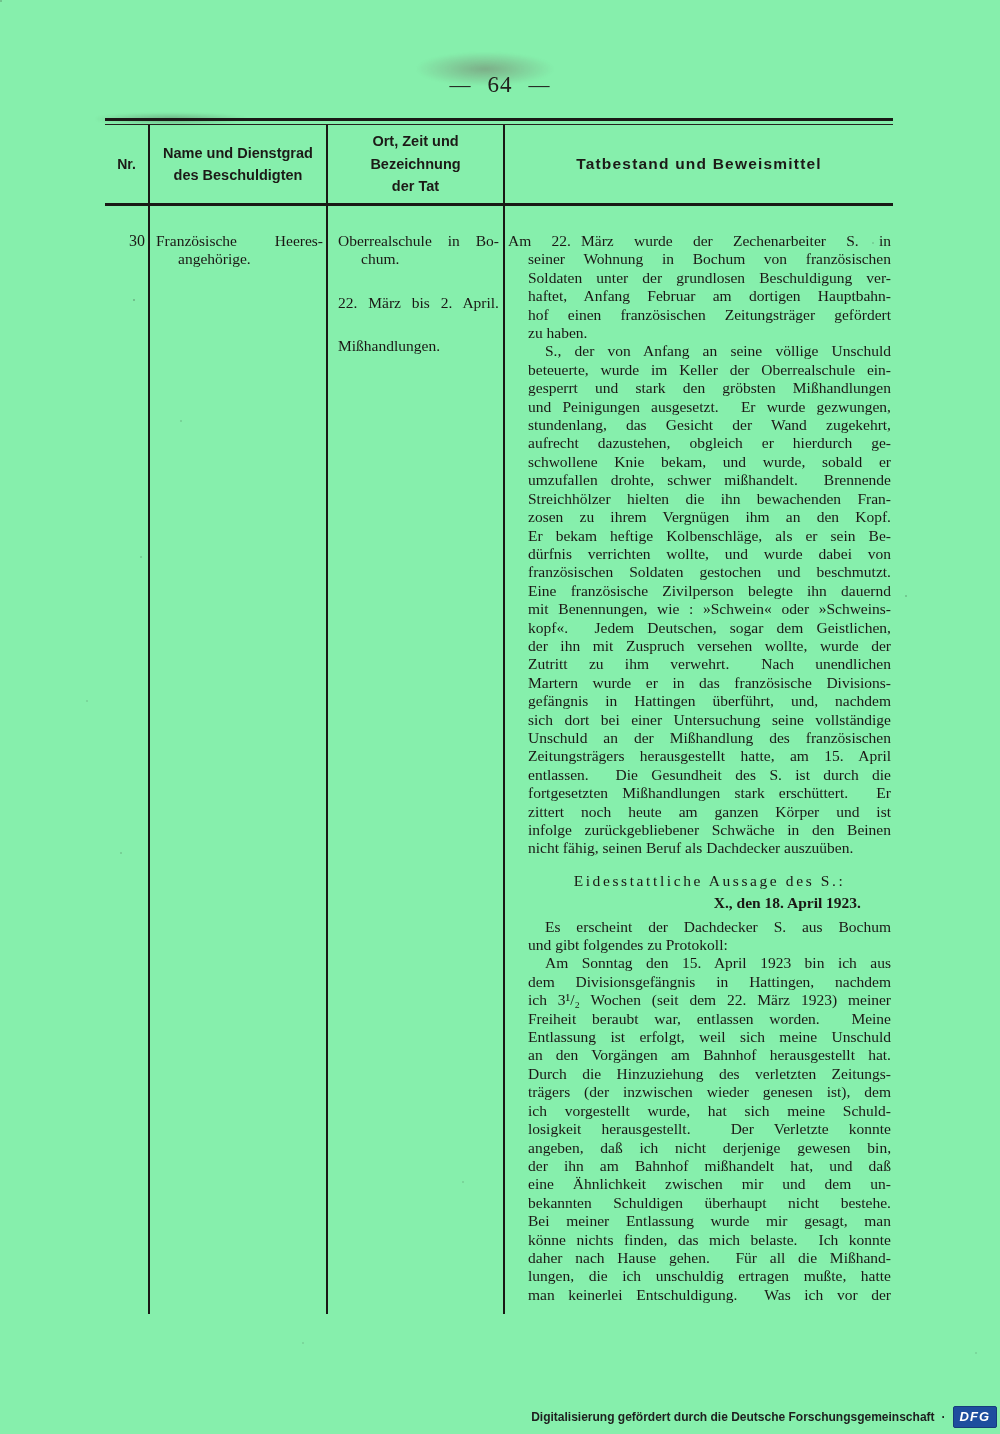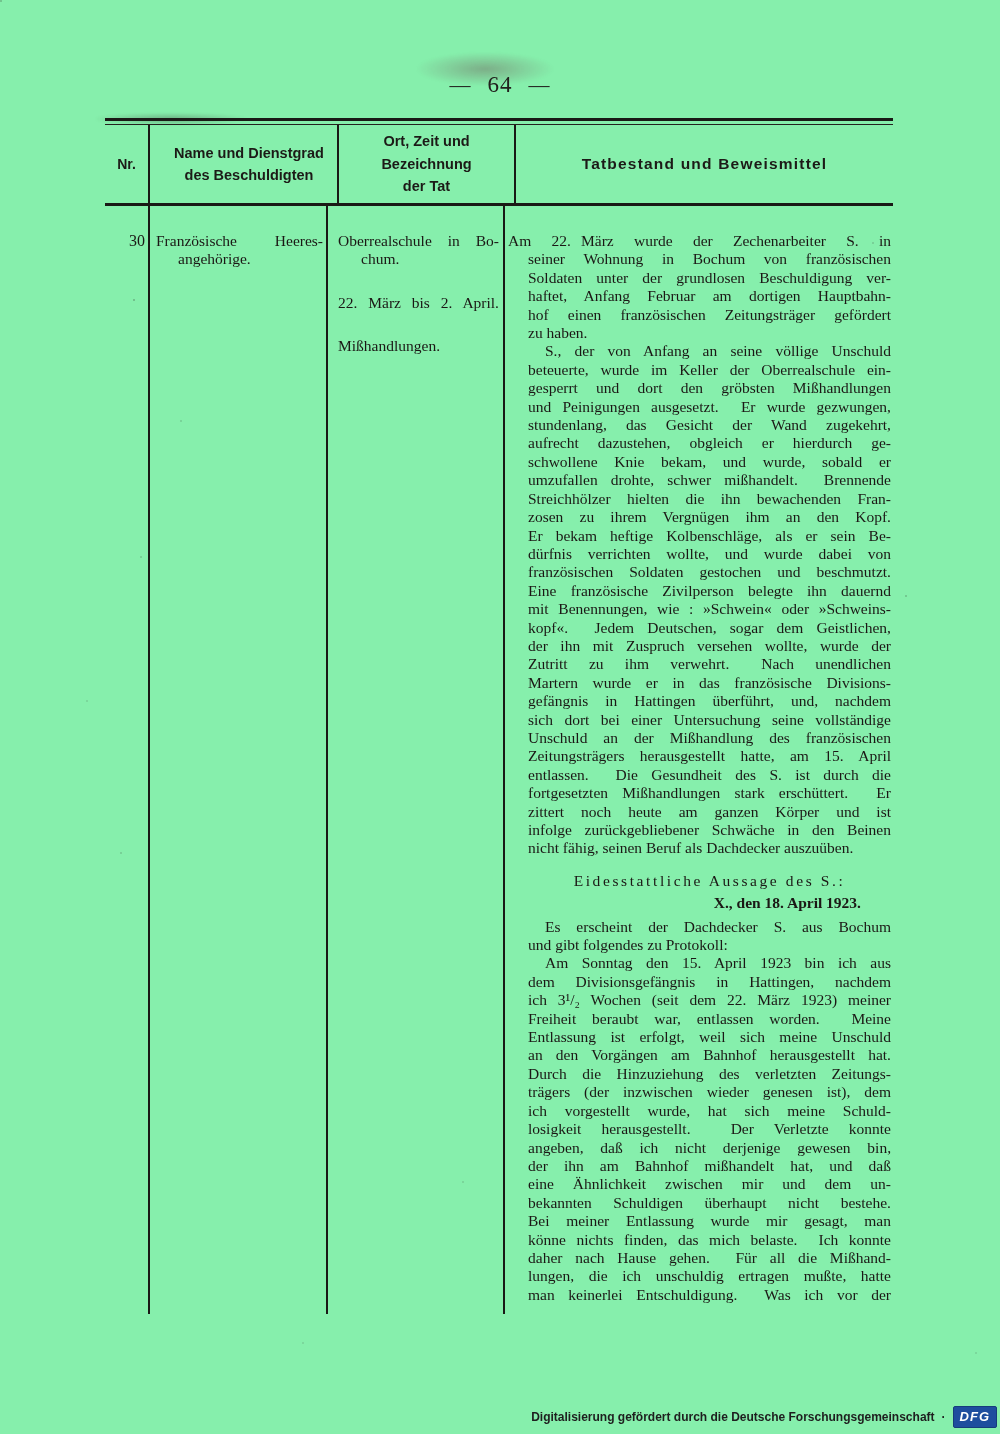--- a/index.html
+++ b/index.html
@@ -26,21 +26,21 @@
   .pageno .num{font-size:23px;padding:0 16px;}
   
   .dtable{position:absolute;left:105px;top:118px;width:788px;}
   .rule-double{height:3px;border-top:3.5px solid #1a1916;border-bottom:1.5px solid #24221f;}
   .rule-thick{height:0;border-top:3.5px solid #1a1916;}
   .thead{display:flex;height:78px;align-items:stretch;}
   .hc{display:flex;align-items:center;justify-content:center;text-align:center;
       font-family:"Liberation Sans","DejaVu Sans",sans-serif;font-weight:bold;
       white-space:pre-line;box-sizing:border-box;color:#1c1a17;}
   .hc1{width:45px;font-size:14px;border-right:2.5px solid #1a1916;}
-  .hc2{width:178px;font-size:14.5px;line-height:1.55;border-right:2.5px solid #1a1916;margin-left:11px;}
+  .hc2{width:178px;font-size:14.5px;line-height:1.55;border-right:2.5px solid #1a1916;}
   .hc3{width:177px;font-size:14.5px;line-height:1.55;border-right:2.5px solid #1a1916;}
   .hc4{flex:1;font-size:15.5px;letter-spacing:1.2px;}
   .tbody{display:flex;height:1108px;align-items:stretch;}
   .bc{box-sizing:border-box;font-size:15.5px;line-height:18.4px;}
   .bc1{width:45px;border-right:2.5px solid #1a1916;text-align:right;padding:26px 3px 0 0;font-size:16px;}
   .bc2{width:178px;border-right:2.5px solid #1a1916;padding:26px 3px 0 28px;}
   .bc3{width:177px;border-right:2.5px solid #1a1916;padding:26px 4px 0 33px;}
   .bc4{flex:1;padding:26px 2px 0 23px;}
   
   .tl{white-space:pre-wrap;}
@@ -107,21 +107,21 @@
         </div>
       <div class="bc bc4" id="cell-tat">
           <div class="tl j hang">Am  22. März  wurde  der  Zechenarbeiter  S.  in</div>
           <div class="tl j">seiner Wohnung in Bochum von französischen</div>
           <div class="tl j">Soldaten unter der grundlosen Beschuldigung ver-</div>
           <div class="tl j">haftet, Anfang Februar am dortigen Hauptbahn-</div>
           <div class="tl j">hof einen französischen Zeitungsträger gefördert</div>
           <div class="tl">zu haben.</div>
           <div class="tl j ind">S., der von Anfang an seine völlige Unschuld</div>
           <div class="tl j">beteuerte, wurde im Keller der Oberrealschule ein-</div>
-          <div class="tl j">gesperrt und dort den gröbsten Mißhandlungen</div>
+          <div class="tl j">gesperrt und stark den gröbsten Mißhandlungen</div>
           <div class="tl j">und Peinigungen ausgesetzt.  Er wurde gezwungen,</div>
           <div class="tl j">stundenlang, das Gesicht der Wand zugekehrt,</div>
           <div class="tl j">aufrecht dazustehen, obgleich er hierdurch ge-</div>
           <div class="tl j">schwollene Knie bekam, und wurde, sobald er</div>
           <div class="tl j">umzufallen drohte, schwer mißhandelt.  Brennende</div>
           <div class="tl j">Streichhölzer hielten die ihn bewachenden Fran-</div>
           <div class="tl j">zosen zu ihrem Vergnügen ihm an den Kopf.</div>
           <div class="tl j">Er bekam heftige Kolbenschläge, als er sein Be-</div>
           <div class="tl j">dürfnis verrichten wollte, und wurde dabei von</div>
           <div class="tl j">französischen Soldaten gestochen und beschmutzt.</div>

